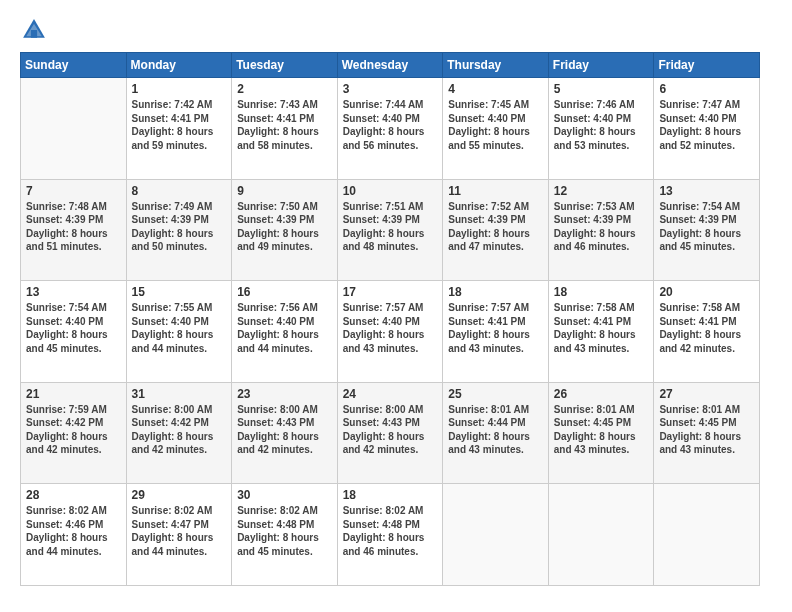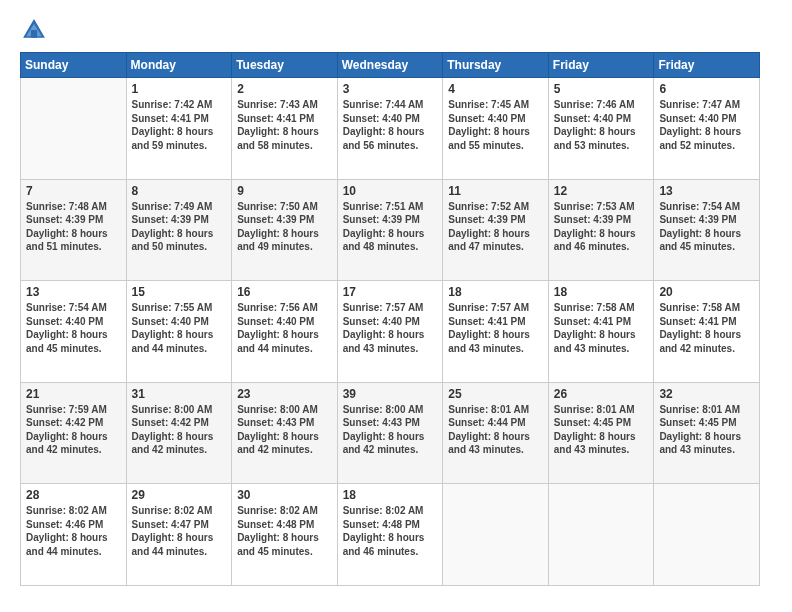--- a/index.html
+++ b/index.html
@@ -236,33 +236,33 @@
           </td>
           <td>
             <span class="day-number">31</span>
             <div class="day-info">Sunrise: 8:00 AM<br>Sunset: 4:42 PM<br>Daylight: 8 hours and 42 minutes.</div>
           </td>
           <td>
             <span class="day-number">23</span>
             <div class="day-info">Sunrise: 8:00 AM<br>Sunset: 4:43 PM<br>Daylight: 8 hours and 42 minutes.</div>
           </td>
           <td>
-            <span class="day-number">39</span>
+            <span class="day-number">24</span>
             <div class="day-info">Sunrise: 8:00 AM<br>Sunset: 4:43 PM<br>Daylight: 8 hours and 42 minutes.</div>
           </td>
           <td>
             <span class="day-number">25</span>
             <div class="day-info">Sunrise: 8:01 AM<br>Sunset: 4:44 PM<br>Daylight: 8 hours and 43 minutes.</div>
           </td>
           <td>
             <span class="day-number">26</span>
             <div class="day-info">Sunrise: 8:01 AM<br>Sunset: 4:45 PM<br>Daylight: 8 hours and 43 minutes.</div>
           </td>
           <td>
-            <span class="day-number">32</span>
+            <span class="day-number">27</span>
             <div class="day-info">Sunrise: 8:01 AM<br>Sunset: 4:45 PM<br>Daylight: 8 hours and 43 minutes.</div>
           </td>
         </tr>
         <tr>
           <td>
             <span class="day-number">28</span>
             <div class="day-info">Sunrise: 8:02 AM<br>Sunset: 4:46 PM<br>Daylight: 8 hours and 44 minutes.</div>
           </td>
           <td>
             <span class="day-number">29</span>

